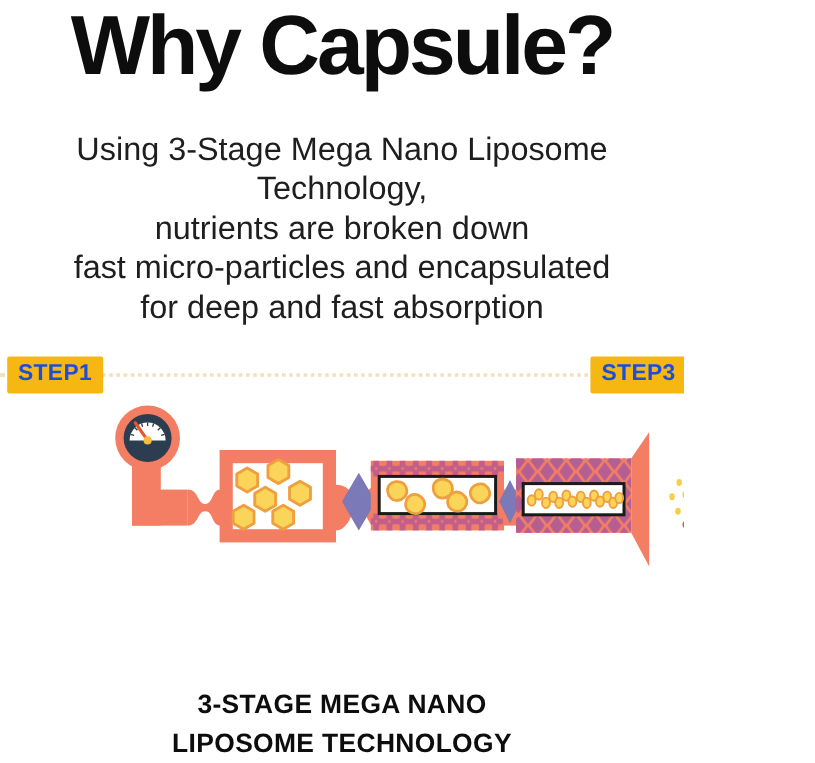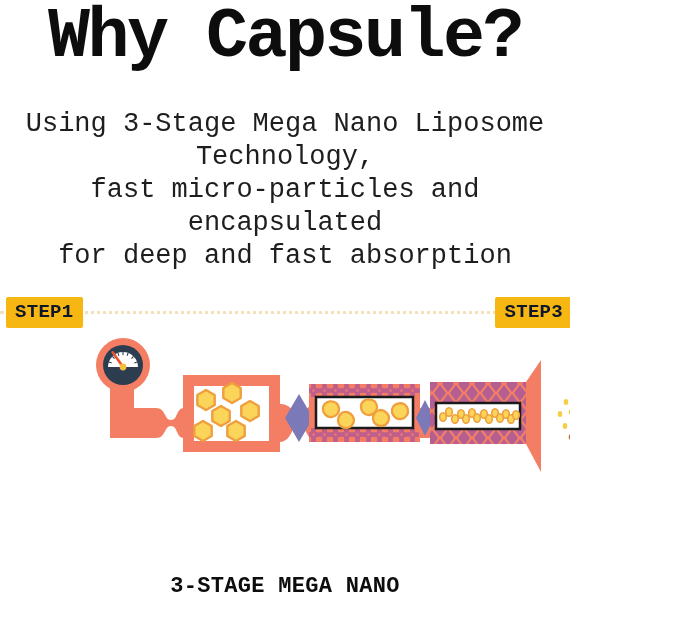--- a/index.html
+++ b/index.html
@@ -1,21 +1,21 @@
 <!DOCTYPE html>
 <html><head>
 <meta charset="utf-8">
 <style>
   html,body{margin:0;padding:0;background:#ffffff;}
   .page{
     position:relative;
     width:570px;height:636px;
     background:#ffffff;
     overflow:hidden;
-    font-family:Liberation Mono, monospace;
+    font-family:Liberation Sans, sans-serif;
     color:#111;
   }
   .title{
     position:absolute;
     top:-8px;left:0;right:0;
     text-align:center;
     font-size:70px;
     line-height:92px;
     font-weight:700;
     letter-spacing:-2.5px;
@@ -37,21 +37,21 @@
   }
   .dotted-line{
     position:absolute;
     top:14px;left:0;right:0;
     border-top:3px dotted #f3e1ba;
   }
   .badge{
     position:absolute;
     top:0;
     background:#f6b712;
-    color:#0f172a;
+    color:#1d4ed8;
     font-size:19px;
     font-weight:700;
     letter-spacing:0.3px;
     padding:4px 9px 5px;
     border-radius:2px;
     white-space:nowrap;
   }
   .badge.s1{left:6px;}
   .badge.s2{left:50%;transform:translateX(-50%);}
   .badge.s3{right:-2px;}
@@ -73,20 +73,21 @@
 </style>
 </head>
 <body>
 
 <div class="page">
 
   <div class="title">Why Capsule?</div>
 
   <div class="intro">
     <div>Using 3-Stage Mega Nano Liposome Technology,</div>
+    <div>nutrients are broken down</div>
     <div>fast micro-particles and encapsulated</div>
     <div>for deep and fast absorption</div>
   </div>
 
   <div class="steps-row">
     <div class="dotted-line"></div>
     <div class="badge s1">STEP1</div>
     <div class="badge s3">STEP3</div>
   </div>
 
@@ -209,15 +210,16 @@
         <ellipse cx="578" cy="70" rx="2.3" ry="2.9"></ellipse>
         <ellipse cx="594" cy="83" rx="2.3" ry="2.9"></ellipse>
         <ellipse cx="605" cy="88" rx="2.3" ry="2.9"></ellipse>
         <ellipse cx="571" cy="107" rx="2.3" ry="2.9"></ellipse>
       </g>
     </g>
   </svg>
 
   <div class="footer-heading">
     <div>3-STAGE MEGA NANO</div>
+    <div>LIPOSOME TECHNOLOGY</div>
   </div>
 
 </div>
 
 </body></html>

